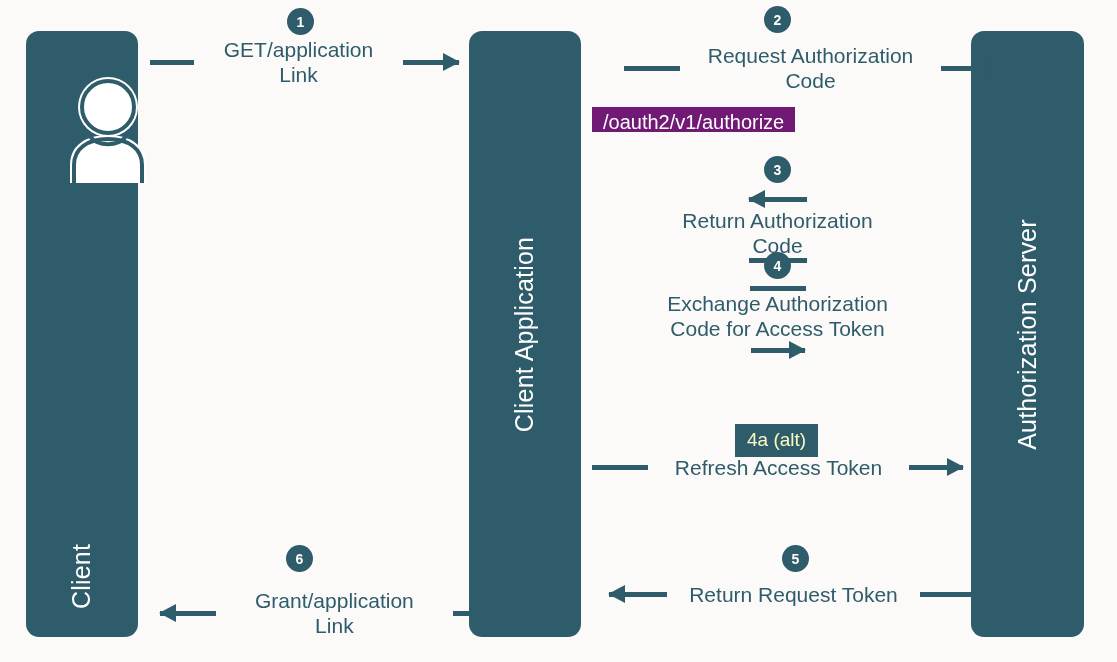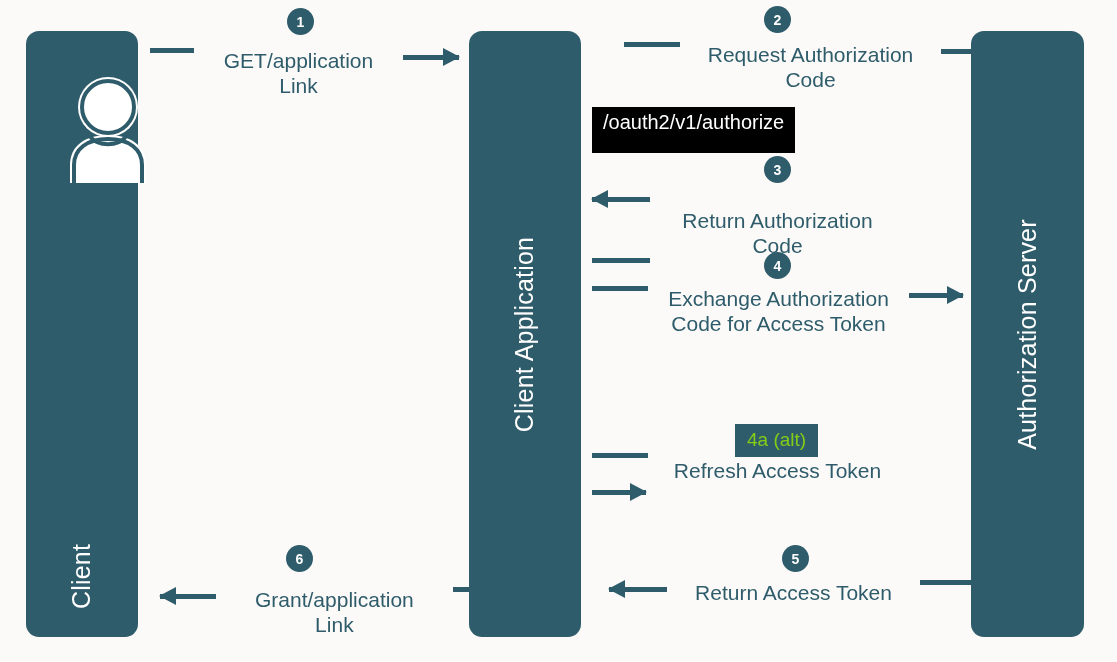--- a/index.html
+++ b/index.html
@@ -69,20 +69,21 @@
     left: 40px;
     top: 42px;
     width: 84px;
     height: 110px;
   }
 
   
   .msg {
     position: absolute;
     display: flex;
+    align-items: center;
   }
   .stub {
     height: 5px;
     background: #2f5c6b;
     flex: none;
   }
   .arrow-right, .arrow-left {
     position: relative;
     height: 18px;
     flex: none;
@@ -140,31 +141,31 @@
     font-weight: bold;
     display: flex;
     align-items: center;
     justify-content: center;
     line-height: 1;
   }
 
   
   .path-badge {
     position: absolute;
-    background: #000000;
+    background: #701a75;
     color: #ffffff;
     font-size: 20px;
-    padding: 5px 11px 21px 11px;
+    padding: 5px 11px 0 11px;
     line-height: 1;
     white-space: nowrap;
   }
   .alt-badge {
     position: absolute;
     background: #2f5c6b;
-    color: #84cc16;
+    color: #fef9c3;
     font-size: 19px;
     padding: 6px 12px 8px 12px;
     line-height: 1;
     white-space: nowrap;
   }
 </style>
 </head>
 <body>
 
 <div id="canvas">
@@ -216,47 +217,47 @@
     <div class="arrow-left" style="width:58px;">
       <div class="shaft"></div>
         <div class="head"></div>
     </div>
     <div class="msg-label">Return Authorization
 Code</div>
     <div class="stub" style="width:58px;"></div>
   </div>
 
   <div class="step-badge" style="left:764px; top:252px;">4</div>
-  <div class="msg" style="left:592px; top:286px; width:371px; height:52px;">
+  <div class="msg" style="left:592px; top:286px; width:371px; height:52px;flex-direction:column;">
     <div class="stub" style="width:56px;"></div>
     <div class="msg-label">Exchange Authorization
 Code for Access Token</div>
     <div class="arrow-right" style="width:54px;">
       <div class="shaft"></div>
         <div class="head"></div>
     </div>
   </div>
 
   <div class="alt-badge" style="left:735px; top:424px;">4a (alt)</div>
-  <div class="msg" style="left:592px; top:453px; width:371px; height:28px;flex-direction:column;">
+  <div class="msg" style="left:592px; top:453px; width:371px; height:28px;">
     <div class="stub" style="width:56px;"></div>
     <div class="msg-label">Refresh Access Token</div>
     <div class="arrow-right" style="width:54px;">
       <div class="shaft"></div>
         <div class="head"></div>
     </div>
   </div>
 
   <div class="step-badge" style="left:782px; top:545px;">5</div>
   <div class="msg" style="left:609px; top:580px; width:363px; height:28px;">
     <div class="arrow-left" style="width:58px;">
       <div class="shaft"></div>
         <div class="head"></div>
     </div>
-    <div class="msg-label">Return Access Token</div>
+    <div class="msg-label">Return Request Token</div>
     <div class="stub" style="width:52px;"></div>
   </div>
 
   <div class="step-badge" style="left:286px; top:545px;">6</div>
   <div class="msg" style="left:160px; top:587px; width:285px; height:52px;gap:29px;">
     <div class="arrow-left" style="width:56px;">
       <div class="shaft"></div>
         <div class="head"></div>
     </div>
     <div class="msg-label">Grant/application

